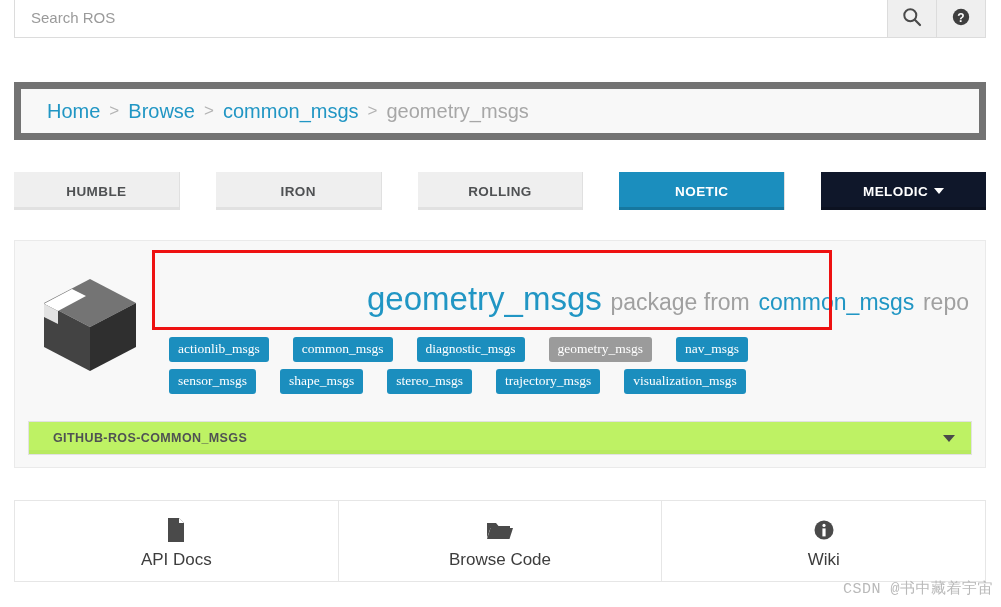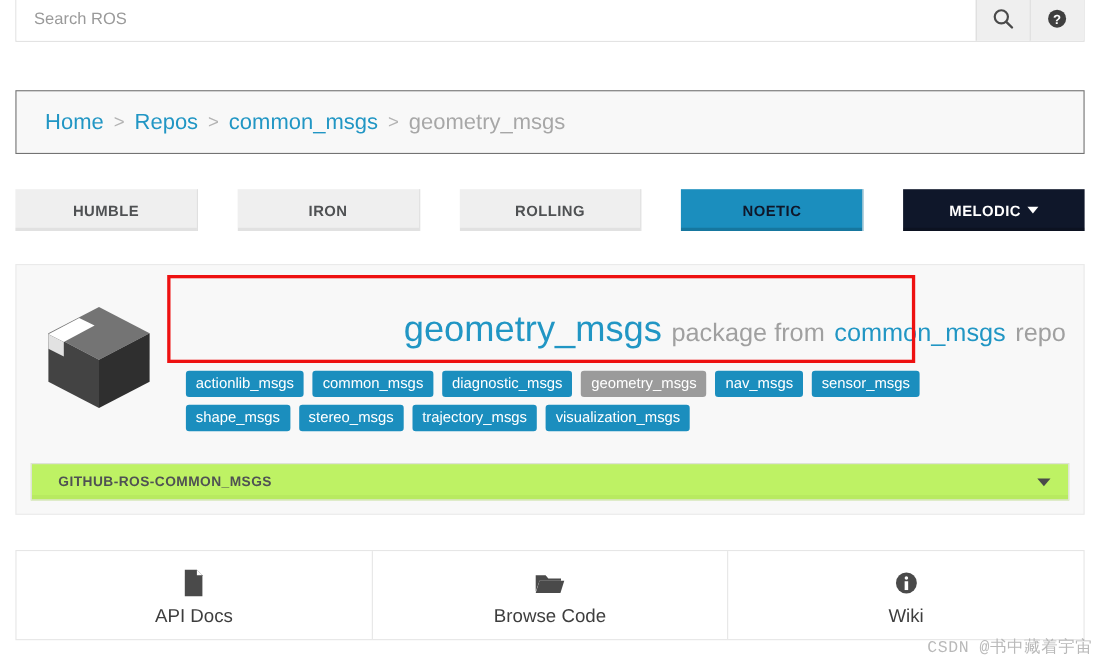--- a/index.html
+++ b/index.html
@@ -55,21 +55,21 @@
   .icon-svg { display: block; }
 
   
   .breadcrumb {
     position: absolute;
     left: 14px;
     top: 82px;
     width: 972px;
     height: 58px;
     background: #f8f8f8;
-    border: 1px solid #737373;
+    border: 7px solid #737373;
     display: flex;
     align-items: center;
     padding-left: 26px;
     font-size: 20px;
     color: #9b9b9b;
   }
   .crumb-link {
     color: #2196c4;
     text-decoration: none;
     cursor: pointer;
@@ -102,21 +102,21 @@
     background: #efefef;
     color: #4f5153;
     border-right: 1px solid #e0e0e0;
     box-shadow: inset 0 -3px 0 rgba(0,0,0,0.055);
     cursor: pointer;
     user-select: none;
   }
   .tab:last-child { border-right: none; }
   .tab.active {
     background: #1b8ebe;
-    color: #0f172a;
+    color: #ffffff;
     box-shadow: inset 0 -3px 0 rgba(0,0,0,0.16);
   }
   .tab.dropdown {
     background: #0f172a;
     color: #ffffff;
     box-shadow: inset 0 -3px 0 rgba(0,0,0,0.2);
   }
   .caret {
     display: inline-block;
     margin-left: 6px;
@@ -172,22 +172,23 @@
     cursor: pointer;
   }
   .pkg-title .plain {
     font-size: 23px;
     color: #a0a0a0;
   }
   .badges {
     margin-top: 20px;
     display: flex;
     flex-wrap: wrap;
-    gap: 7px 8px;
+    gap: 7px 24px;
     max-width: 690px;
+    font-family: Liberation Serif, serif;
   }
   .badge {
     background: #1b8ebe;
     color: #ffffff;
     font-size: 13.5px;
     padding: 4px 9px 5px 9px;
     border-radius: 3px;
     cursor: pointer;
     white-space: nowrap;
   }
@@ -304,21 +305,21 @@
           <circle cx="10" cy="10" r="8.2" fill="#3f3f3f"></circle>
           <text x="10" y="14.6" text-anchor="middle" font-size="12" font-family="Liberation Sans, sans-serif" font-weight="bold" fill="#ffffff">?</text>
         </svg>
       </span>
     </div>
   </div>
 
   <div class="breadcrumb">
     <a class="crumb-link">Home</a>
     <span class="crumb-sep">&gt;</span>
-    <a class="crumb-link">Repos</a>
+    <a class="crumb-link">Browse</a>
     <span class="crumb-sep">&gt;</span>
     <a class="crumb-link">common_msgs</a>
     <span class="crumb-sep">&gt;</span>
     <span class="crumb-current">geometry_msgs</span>
   </div>
 
   <div class="tabs">
     <div class="tab">
       <span>HUMBLE</span>
     </div>

